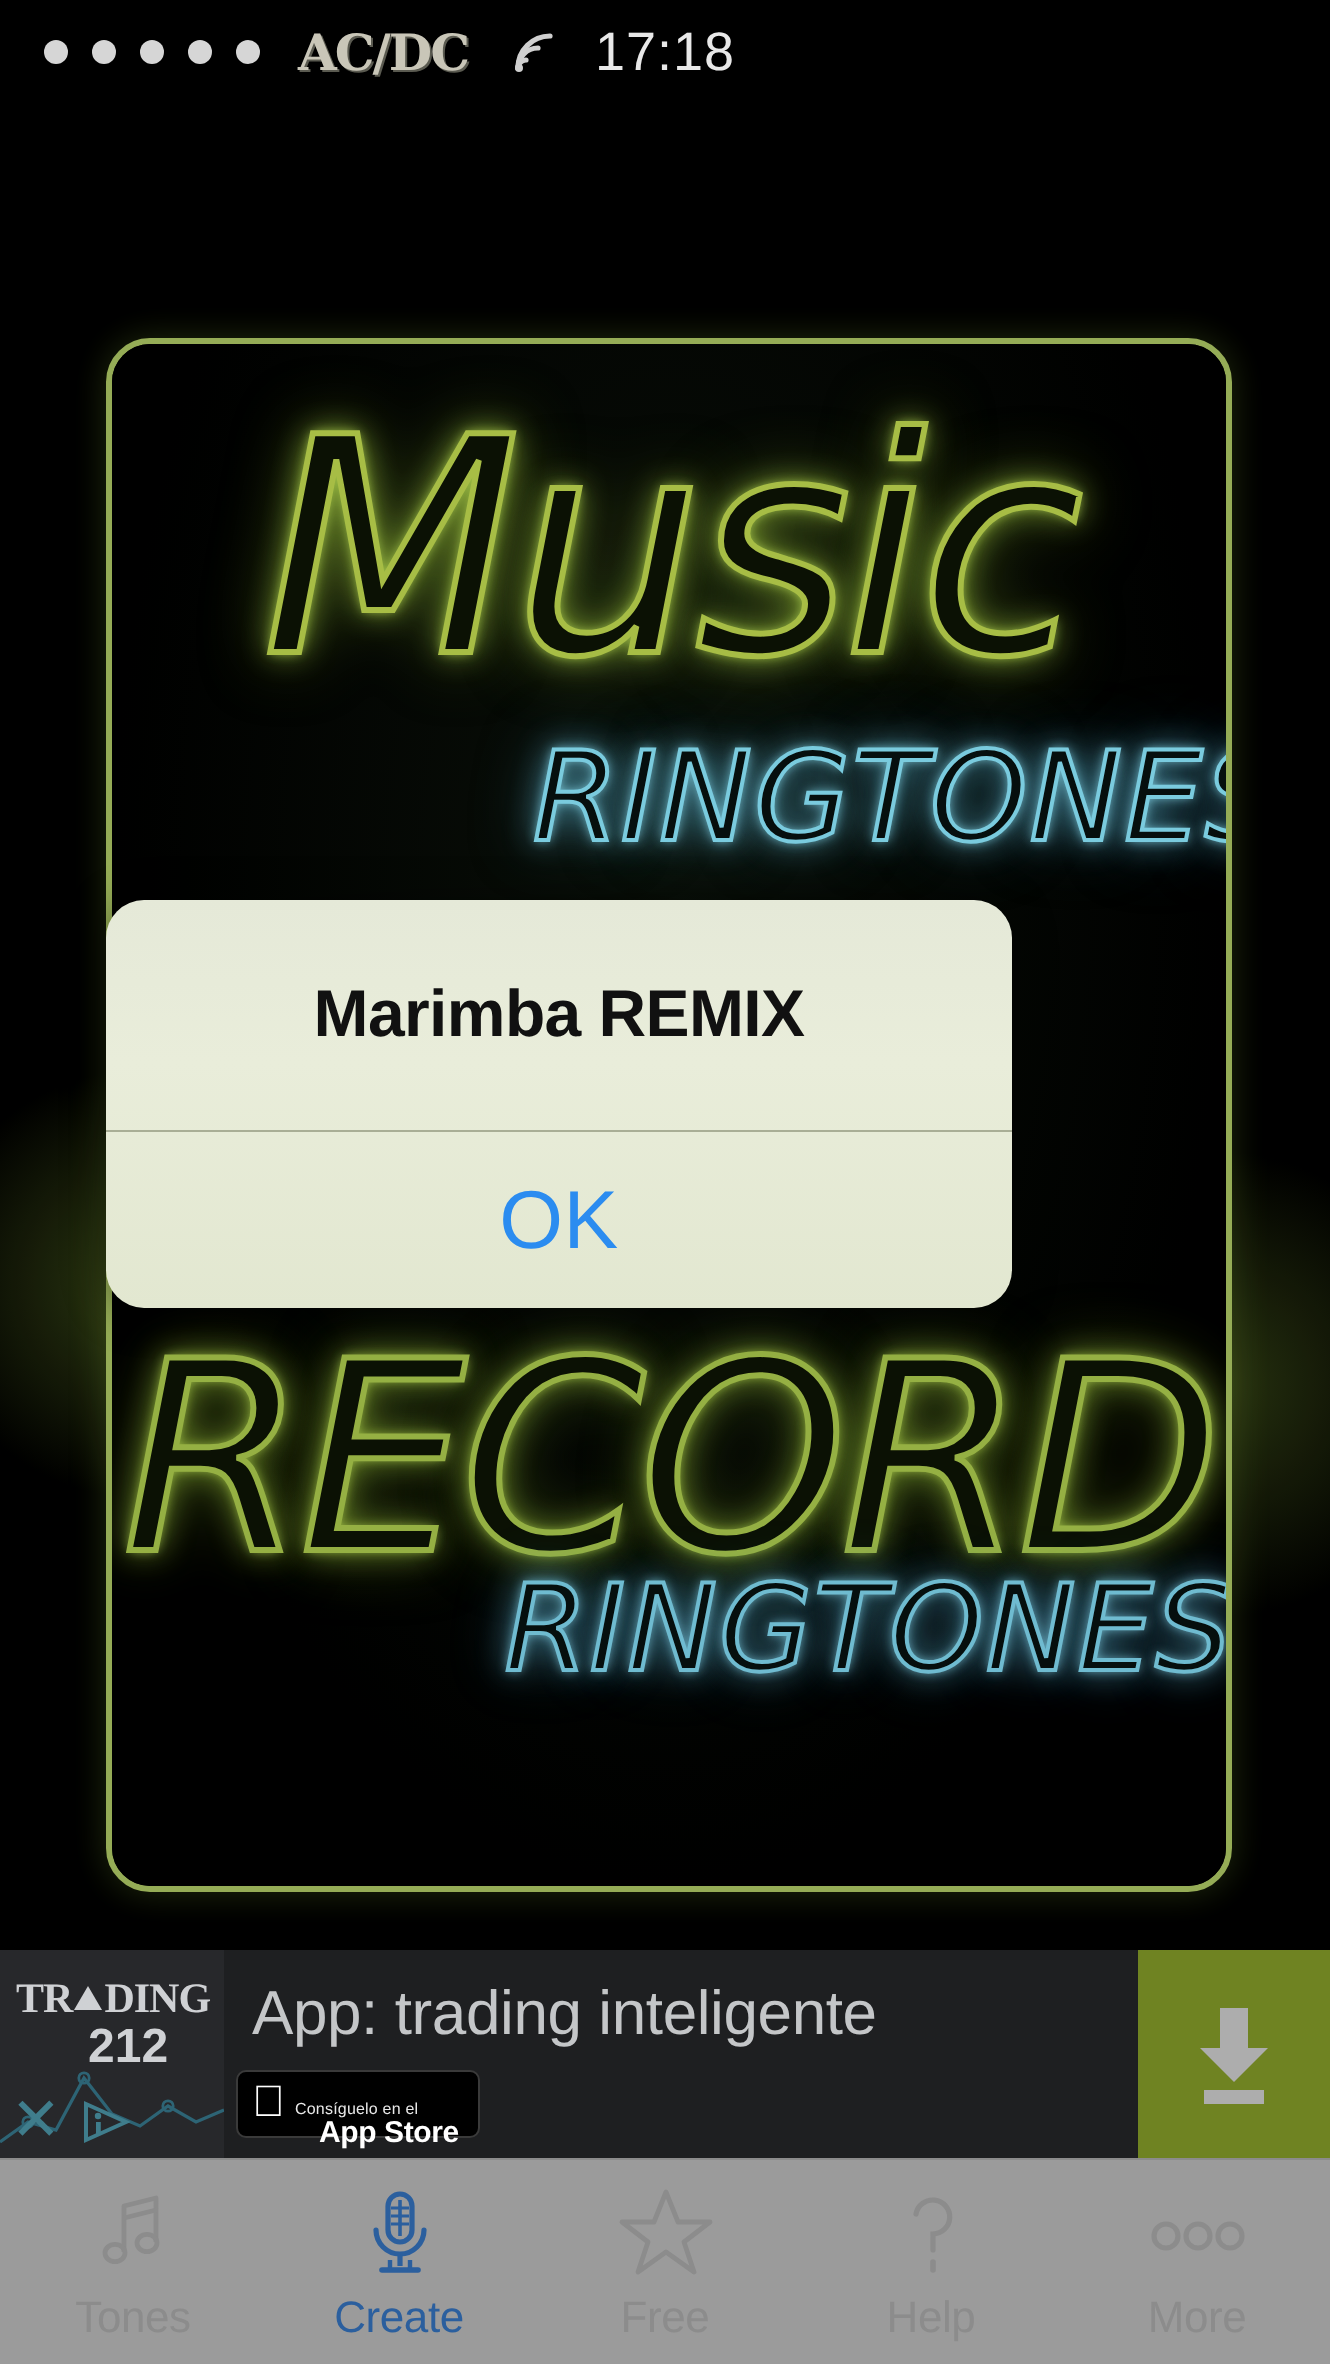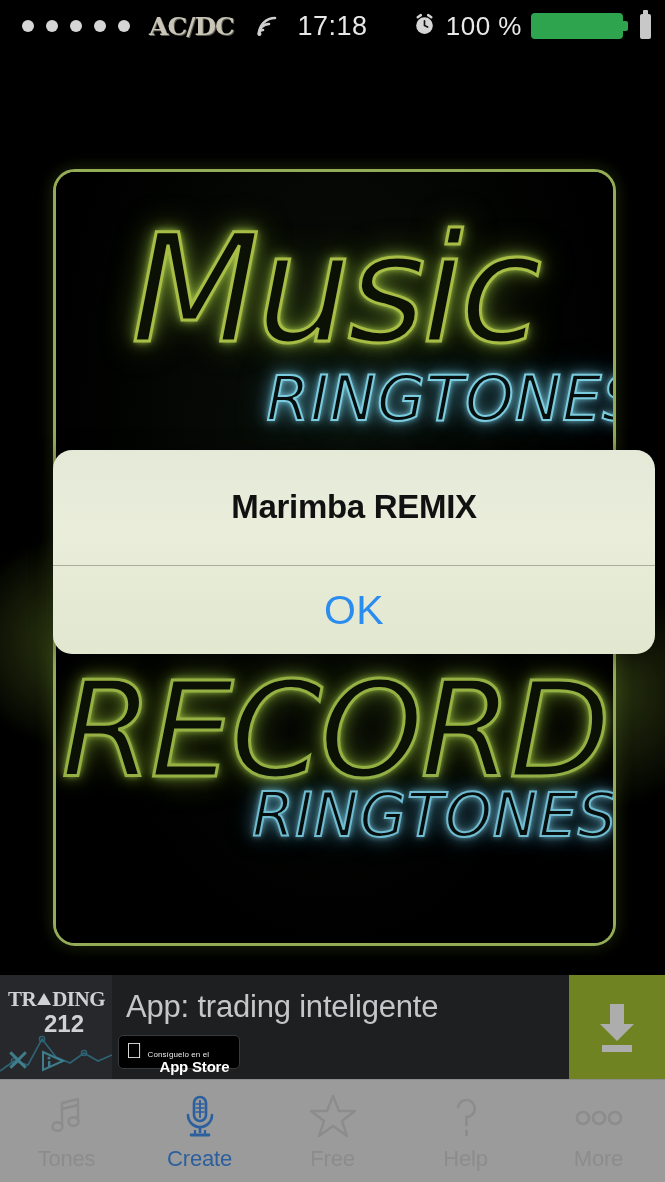--- a/index.html
+++ b/index.html
@@ -138,21 +138,21 @@
   }
   .art-inner {
     position: absolute;
     inset: 0;
     background: radial-gradient(ellipse at 50% 35%, #0b110a 0%, #000 75%);
   }
 
   .neon-block { position: absolute; left: 0; width: 100%; text-align: center; }
 
   .neon-music {
-    top: 42px;
+    top: 28px;
     font-family: "DejaVu Sans", sans-serif;
     font-size: 150px;
     font-weight: 400;
     font-style: italic;
     letter-spacing: -4px;
     color: #0c1205;
     -webkit-text-stroke: 3px #aec548;
     text-shadow:
       0 0 6px rgba(190,225,90,0.95),
       0 0 16px rgba(170,210,70,0.8),
@@ -204,21 +204,21 @@
       0 0 30px rgba(75,175,215,0.48);
     line-height: 1;
     padding-left: 100px;
   }
 
   
   .dim { position: absolute; inset: 0; background: rgba(0,0,0,0.04); }
   .alert {
     position: absolute;
     left: 53px; top: 450px;
-    width: 602px;
+    width: 453px;
     border-radius: 19px;
     background: linear-gradient(180deg, #e5e9d8 0%, #e9edda 40%, #e2e7d0 100%);
     box-shadow: 0 2px 22px rgba(0,0,0,0.45);
     overflow: hidden;
     z-index: 40;
   }
   .alert-content {
     padding: 38px 30px 26px 30px;
     text-align: center;
   }
@@ -401,35 +401,20 @@
           <path d="M4 20 A4 4 0 0 1 8 16" fill="none" stroke="#cfcfcf" stroke-width="2.6" stroke-linecap="round"></path>
           <path d="M4 20 A10 10 0 0 1 14 10" fill="none" stroke="#cfcfcf" stroke-width="2.6" stroke-linecap="round"></path>
           <path d="M4 20 A16 16 0 0 1 20 4" fill="none" stroke="#cfcfcf" stroke-width="2.6" stroke-linecap="round"></path>
           <circle cx="4.5" cy="20" r="2" fill="#cfcfcf"></circle>
         </svg>
       </div>
     </div>
 
     <div class="sb-time">17:18</div>
 
-    <div class="sb-right">
-      <span>
-        <svg width="25" height="25" viewBox="0 0 24 24">
-          <circle cx="12" cy="13" r="8" fill="#d6d6d6"></circle>
-          <path d="M12 8.5 L12 13 L15 14.5" stroke="#111" stroke-width="1.6" fill="none" stroke-linecap="round"></path>
-          <path d="M5.5 5 L8.5 3" stroke="#d6d6d6" stroke-width="2.4" stroke-linecap="round"></path>
-          <path d="M18.5 5 L15.5 3" stroke="#d6d6d6" stroke-width="2.4" stroke-linecap="round"></path>
-        </svg>
-      </span>
-      <span class="batt-pct">100 %</span>
-      <span class="batt-shell">
-          <span class="batt-nub"></span>
-        </span>
-      <span class="batt-vert"></span>
-    </div>
   </div>
 
   <div class="app-body">
     <div class="glow-left"></div>
     <div class="glow-right"></div>
 
     <div class="artcard">
       <div class="art-inner">
         <div class="neon-block neon-music">Music</div>
         <div class="neon-block neon-sub1">RINGTONES</div>

